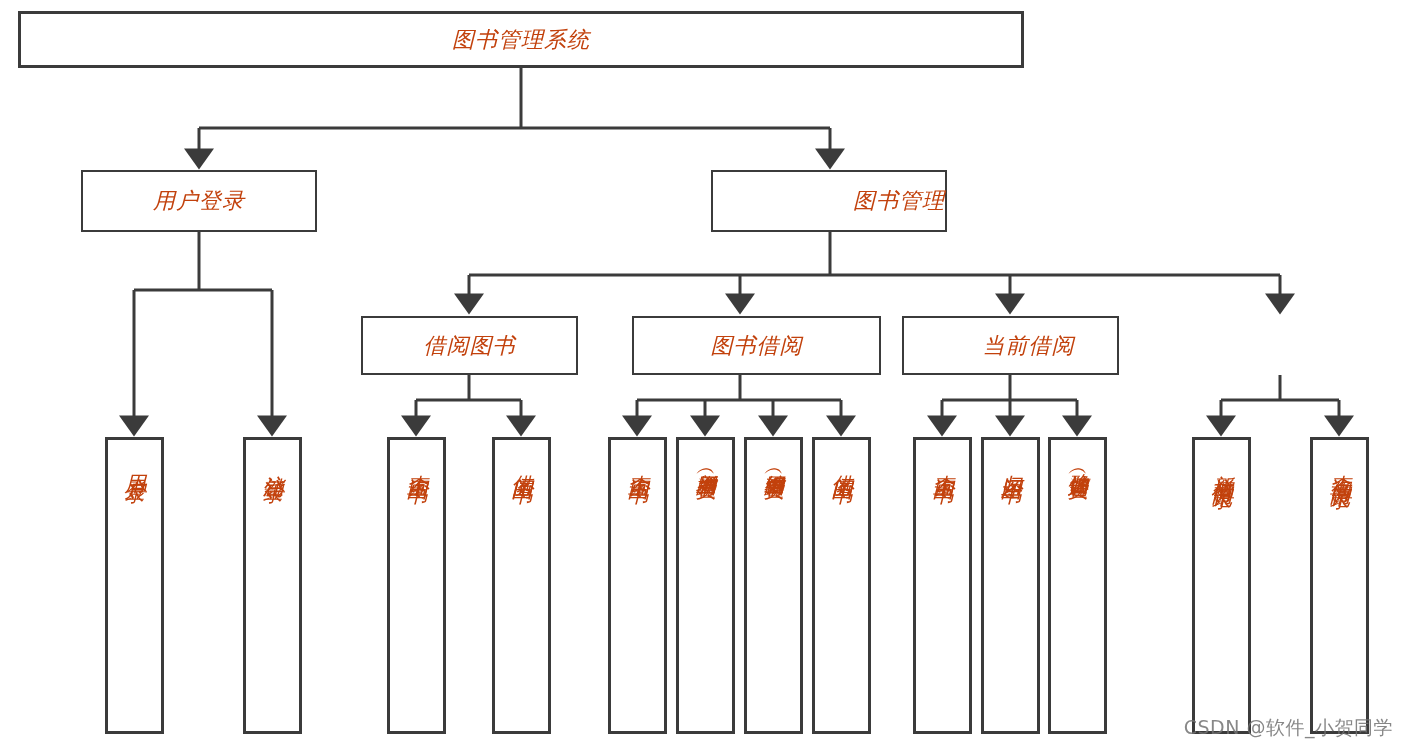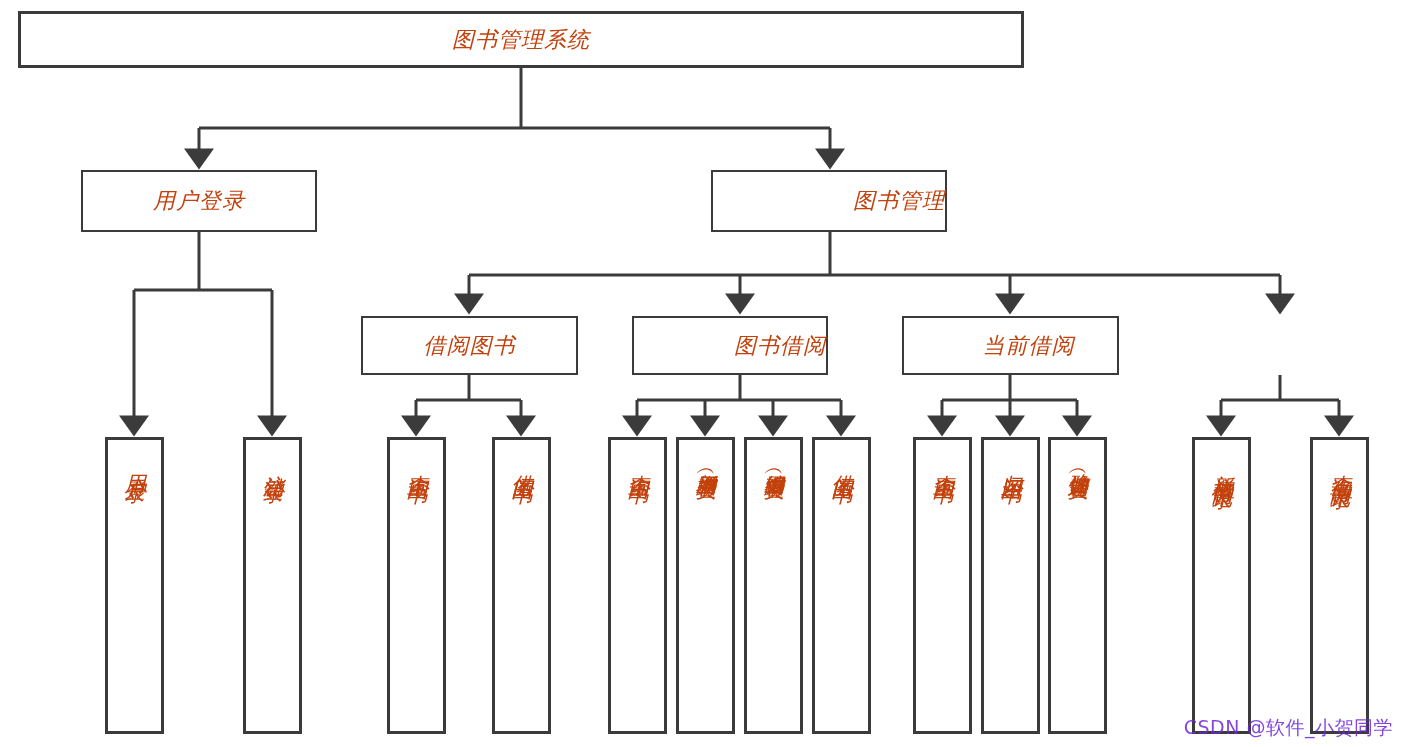--- a/index.html
+++ b/index.html
@@ -63,21 +63,21 @@
   }
   .node.leaf.tall-text .label {
     font-size: 20px;
     letter-spacing: 1px;
   }
   .watermark {
     position: absolute;
     right: 12px;
     bottom: 6px;
     font-size: 19px;
-    color: #6d28d9;
+    color: #737373;
     letter-spacing: 0.5px;
     white-space: nowrap;
     opacity: 0.85;
   }
 </style>
 </head>
 <body>
 
 <div id="diagram">
 
@@ -138,21 +138,21 @@
   <div class="node" style="left:81px; top:170px; width:236px; height:62px;">
     <span class="label">用户登录</span>
   </div>
   <div class="node" style="left:711px; top:170px; width:236px; height:62px;justify-content:flex-end;">
     <span class="label">图书管理</span>
   </div>
 
   <div class="node" style="left:361px; top:316px; width:217px; height:59px;">
     <span class="label">借阅图书</span>
   </div>
-  <div class="node" style="left:632px; top:316px; width:196px; height:59px;justify-content:flex-end;">
+  <div class="node" style="left:632px; top:316px; width:249px; height:59px;">
     <span class="label">图书借阅</span>
   </div>
   <div class="node" style="left:902px; top:316px; width:217px; height:59px;padding-left:36px;">
     <span class="label">当前借阅</span>
   </div>
 
   <div class="node leaf" style="left:105px; top:437px; width:59px; height:297px;">
     <span class="label">用户登录</span>
   </div>
   <div class="node leaf" style="left:243px; top:437px; width:59px; height:297px;">

